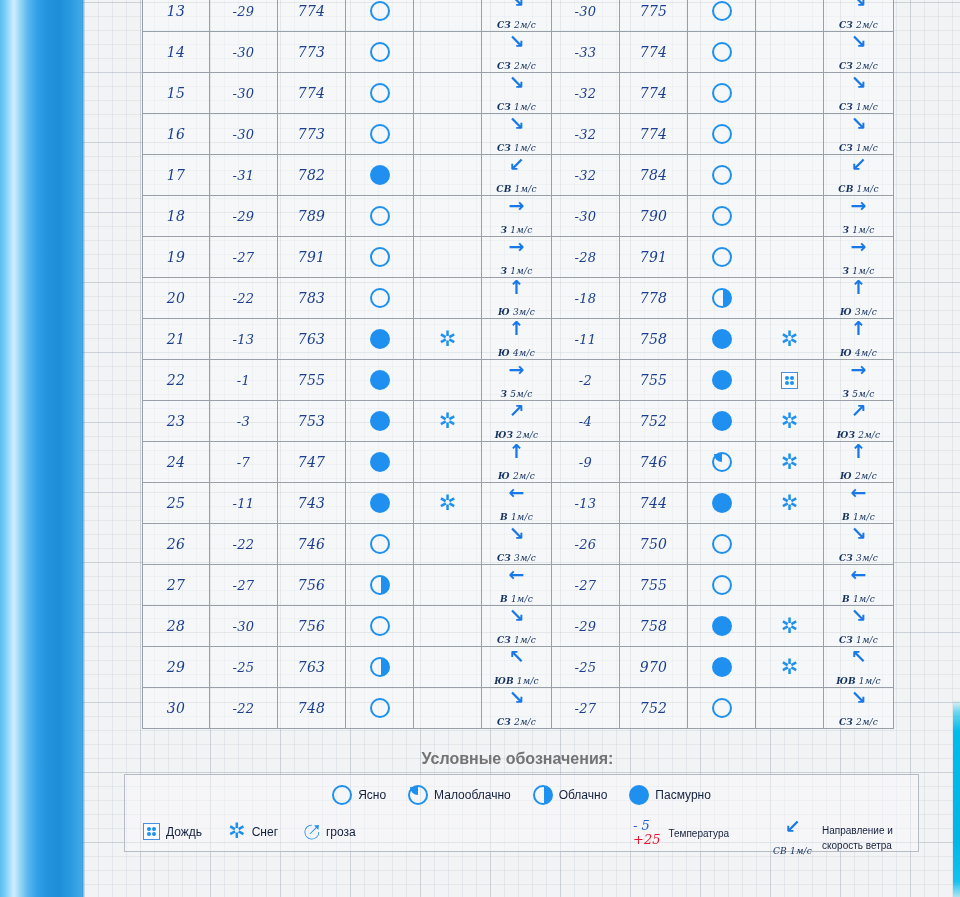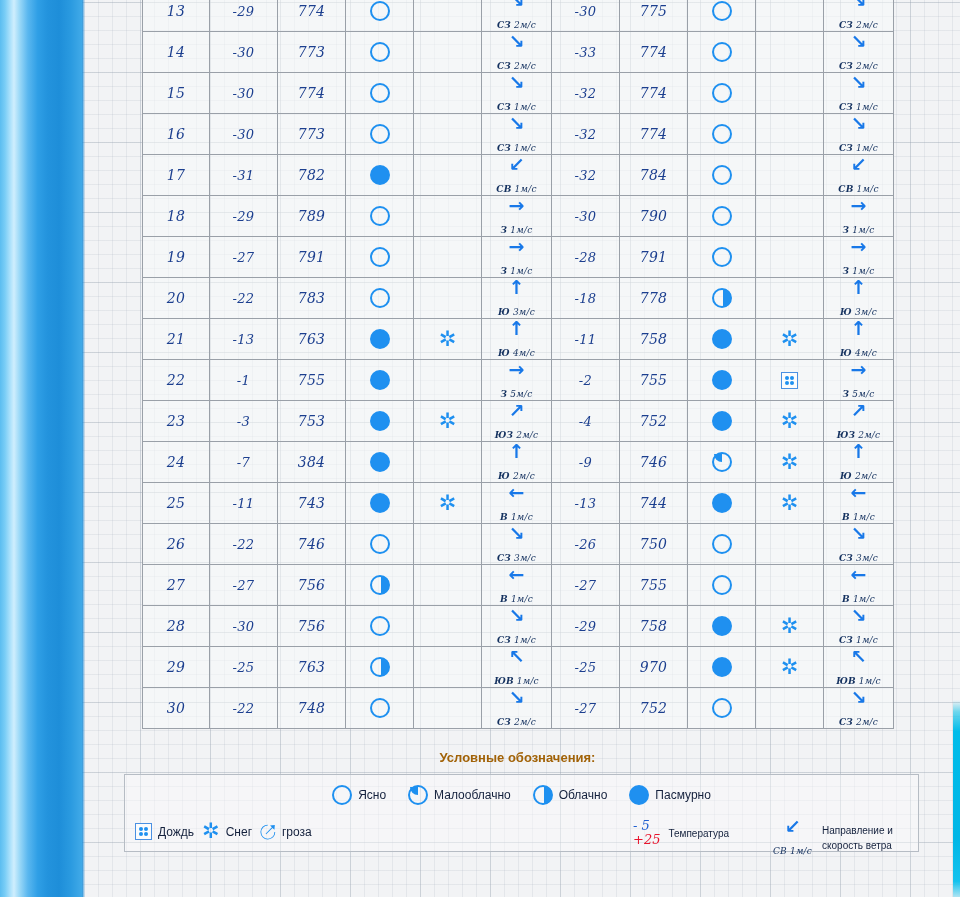--- a/index.html
+++ b/index.html
@@ -174,23 +174,23 @@
     letter-spacing: .2px;
   }
   .wind-label b { font-weight: bold; font-size: 9px; }
 
   
   #legend-title {
     position: absolute;
     left: 142px; top: 750px;
     width: 751px;
     text-align: center;
-    font-size: 13px;
+    font-size: 16px;
     font-weight: bold;
-    color: #a16207;
+    color: #737373;
   }
   #legend-box {
     position: absolute;
     left: 124px; top: 774px;
     width: 795px; height: 78px;
     border: 1px solid #b6bcc4;
     background: rgba(250,251,252,0.45);
   }
   #legend-row-sky {
     position: absolute;
@@ -209,24 +209,24 @@
     color: #14213d;
   }
   #legend-row-2 {
     position: absolute;
     left: 0; top: 44px;
     width: 100%;
     height: 34px;
   }
   #legend-precip {
     position: absolute;
-    left: 10px; top: 2px;
+    left: 18px; top: 2px;
     display: flex;
     align-items: center;
-    gap: 8px;
+    gap: 26px;
     text-align: right;
   }
   .storm {
     color: #1e90f0;
     font-size: 20px;
     line-height: 1;
     font-family: "DejaVu Sans", sans-serif;
     display: inline-block;
     transform: scaleX(-1);
   }
@@ -537,21 +537,21 @@
         <td>
           <div class="wind-wrap">
             <span class="wind-arrow">↗</span>
             <span class="wind-label"><b>ЮЗ</b> 2м/с</span>
           </div>
         </td>
       </tr>
       <tr>
         <td><span class="day-num">24</span></td>
         <td><span class="temp-val">-7</span></td>
-        <td><span class="press-val">384</span></td>
+        <td><span class="press-val">747</span></td>
         <td><span class="sky overcast"></span></td>
         <td></td>
         <td>
           <div class="wind-wrap">
             <span class="wind-arrow">↑</span>
             <span class="wind-label"><b>Ю</b> 2м/с</span>
           </div>
         </td>
         <td><span class="temp-val">-9</span></td>
         <td><span class="press-val">746</span></td>

